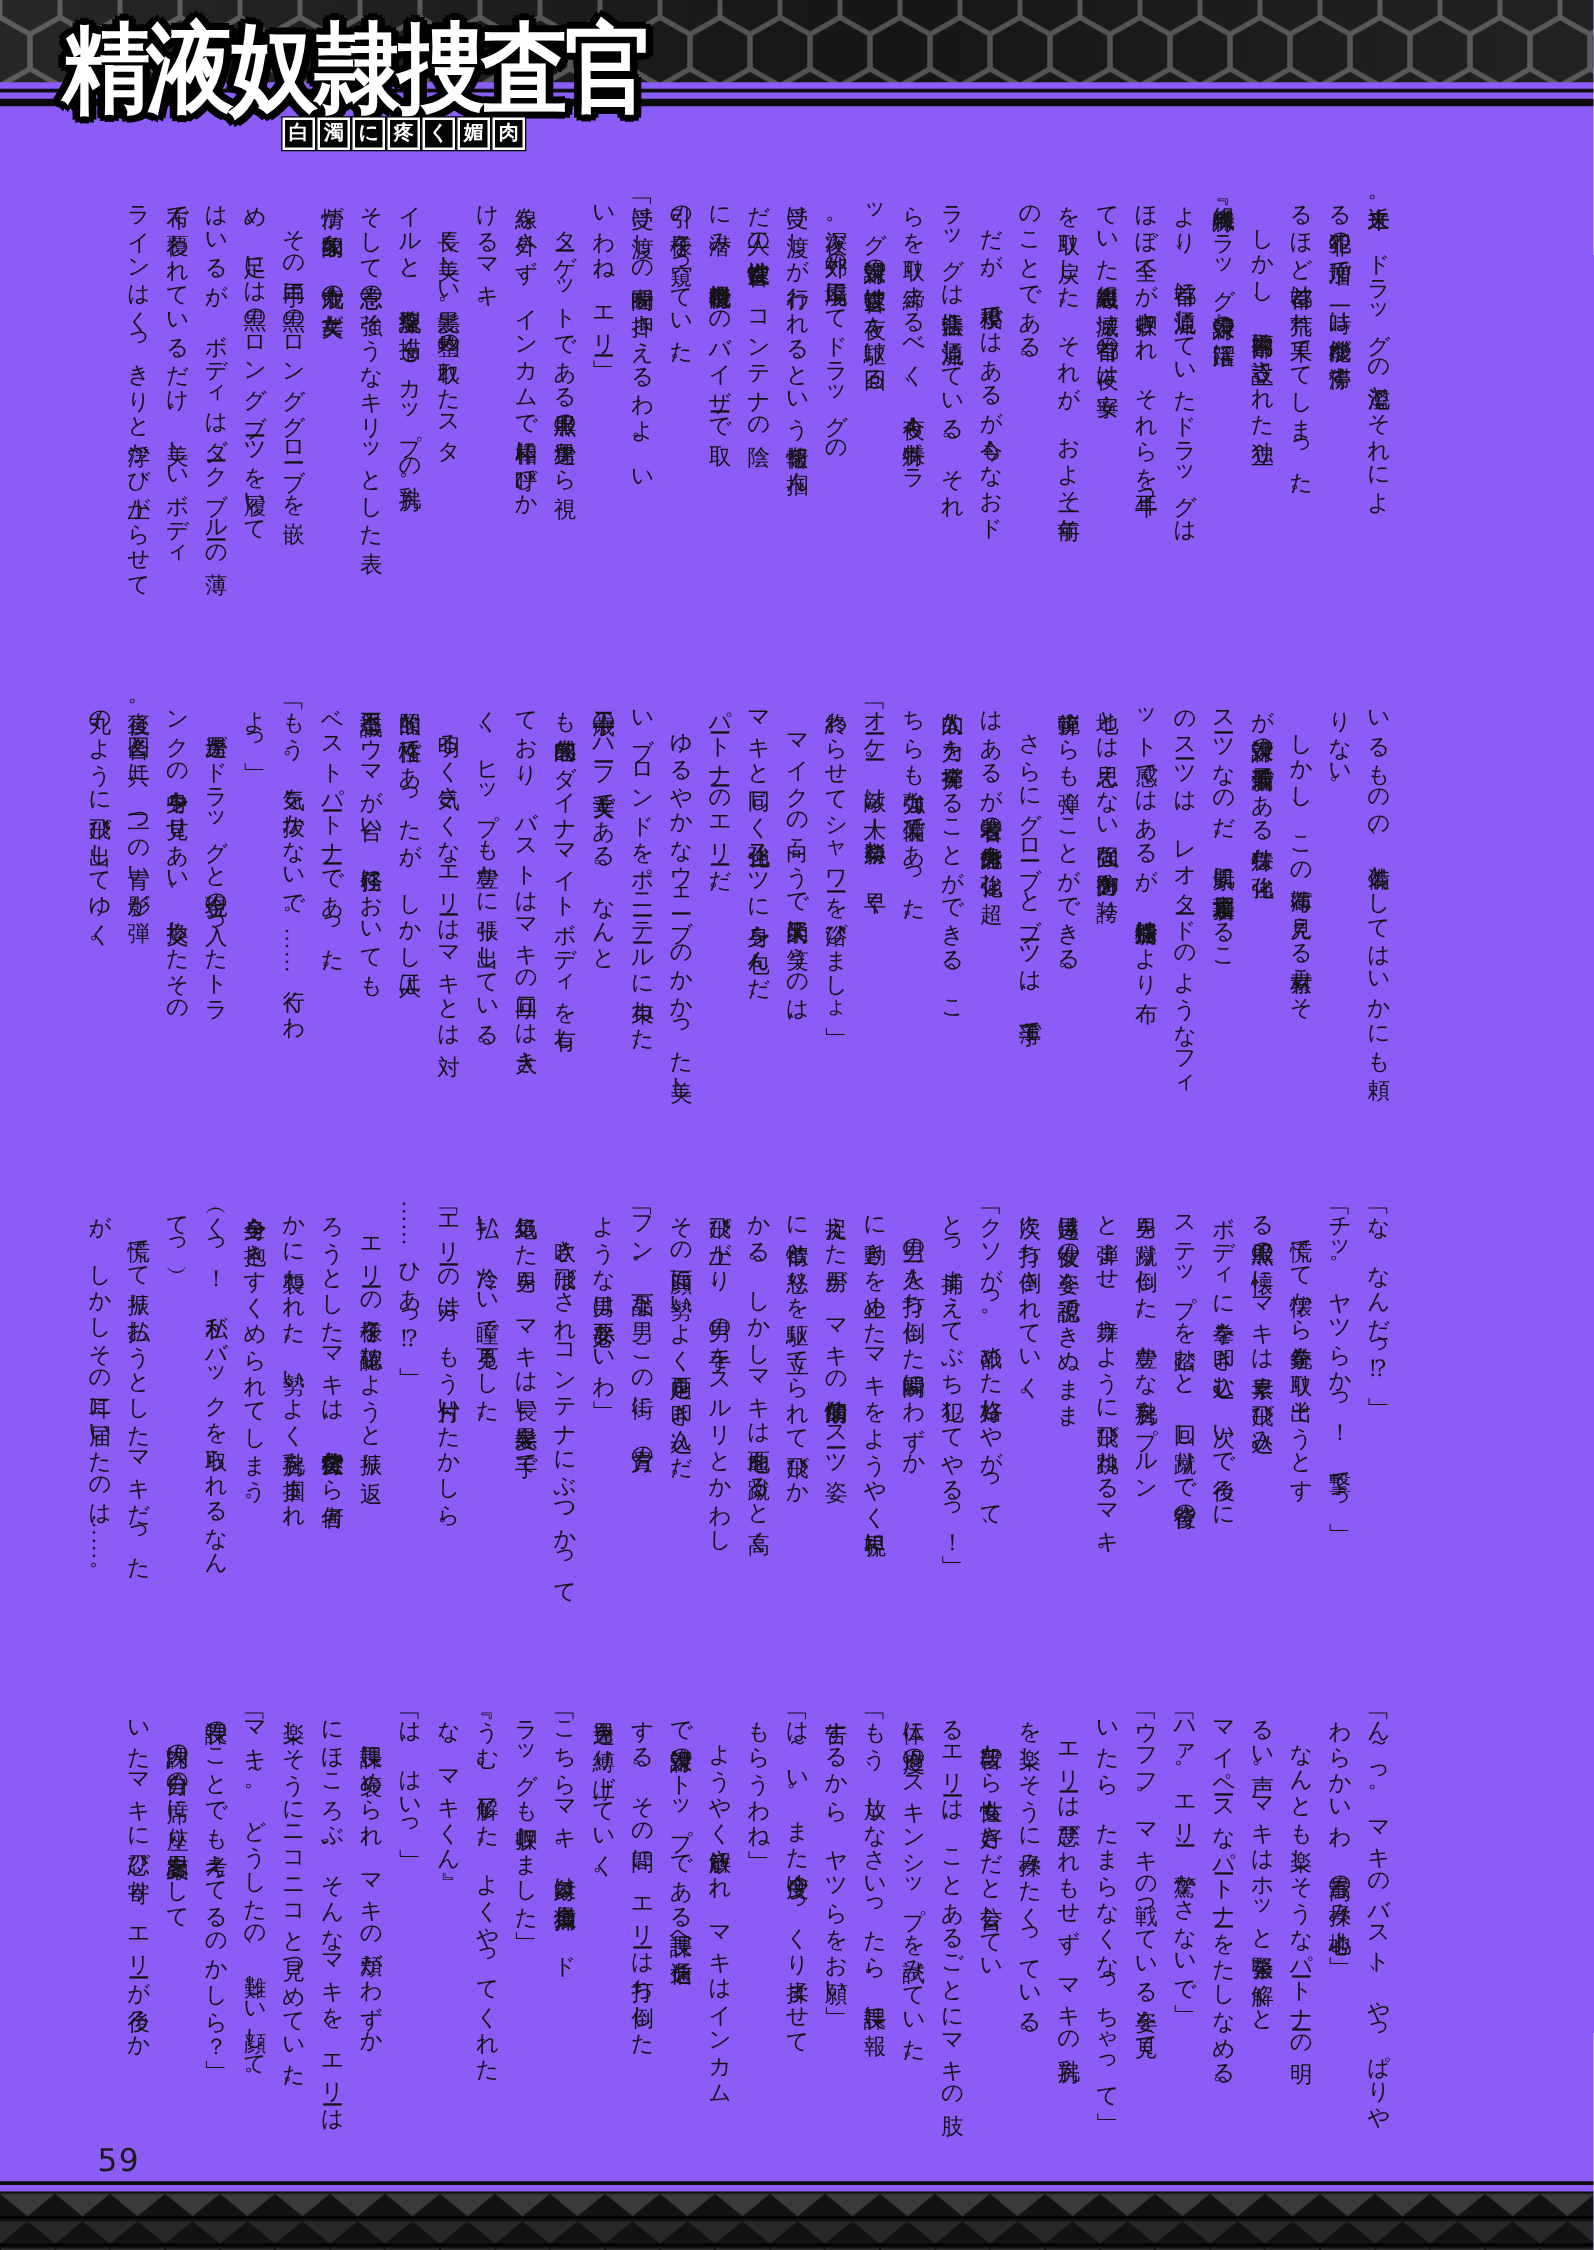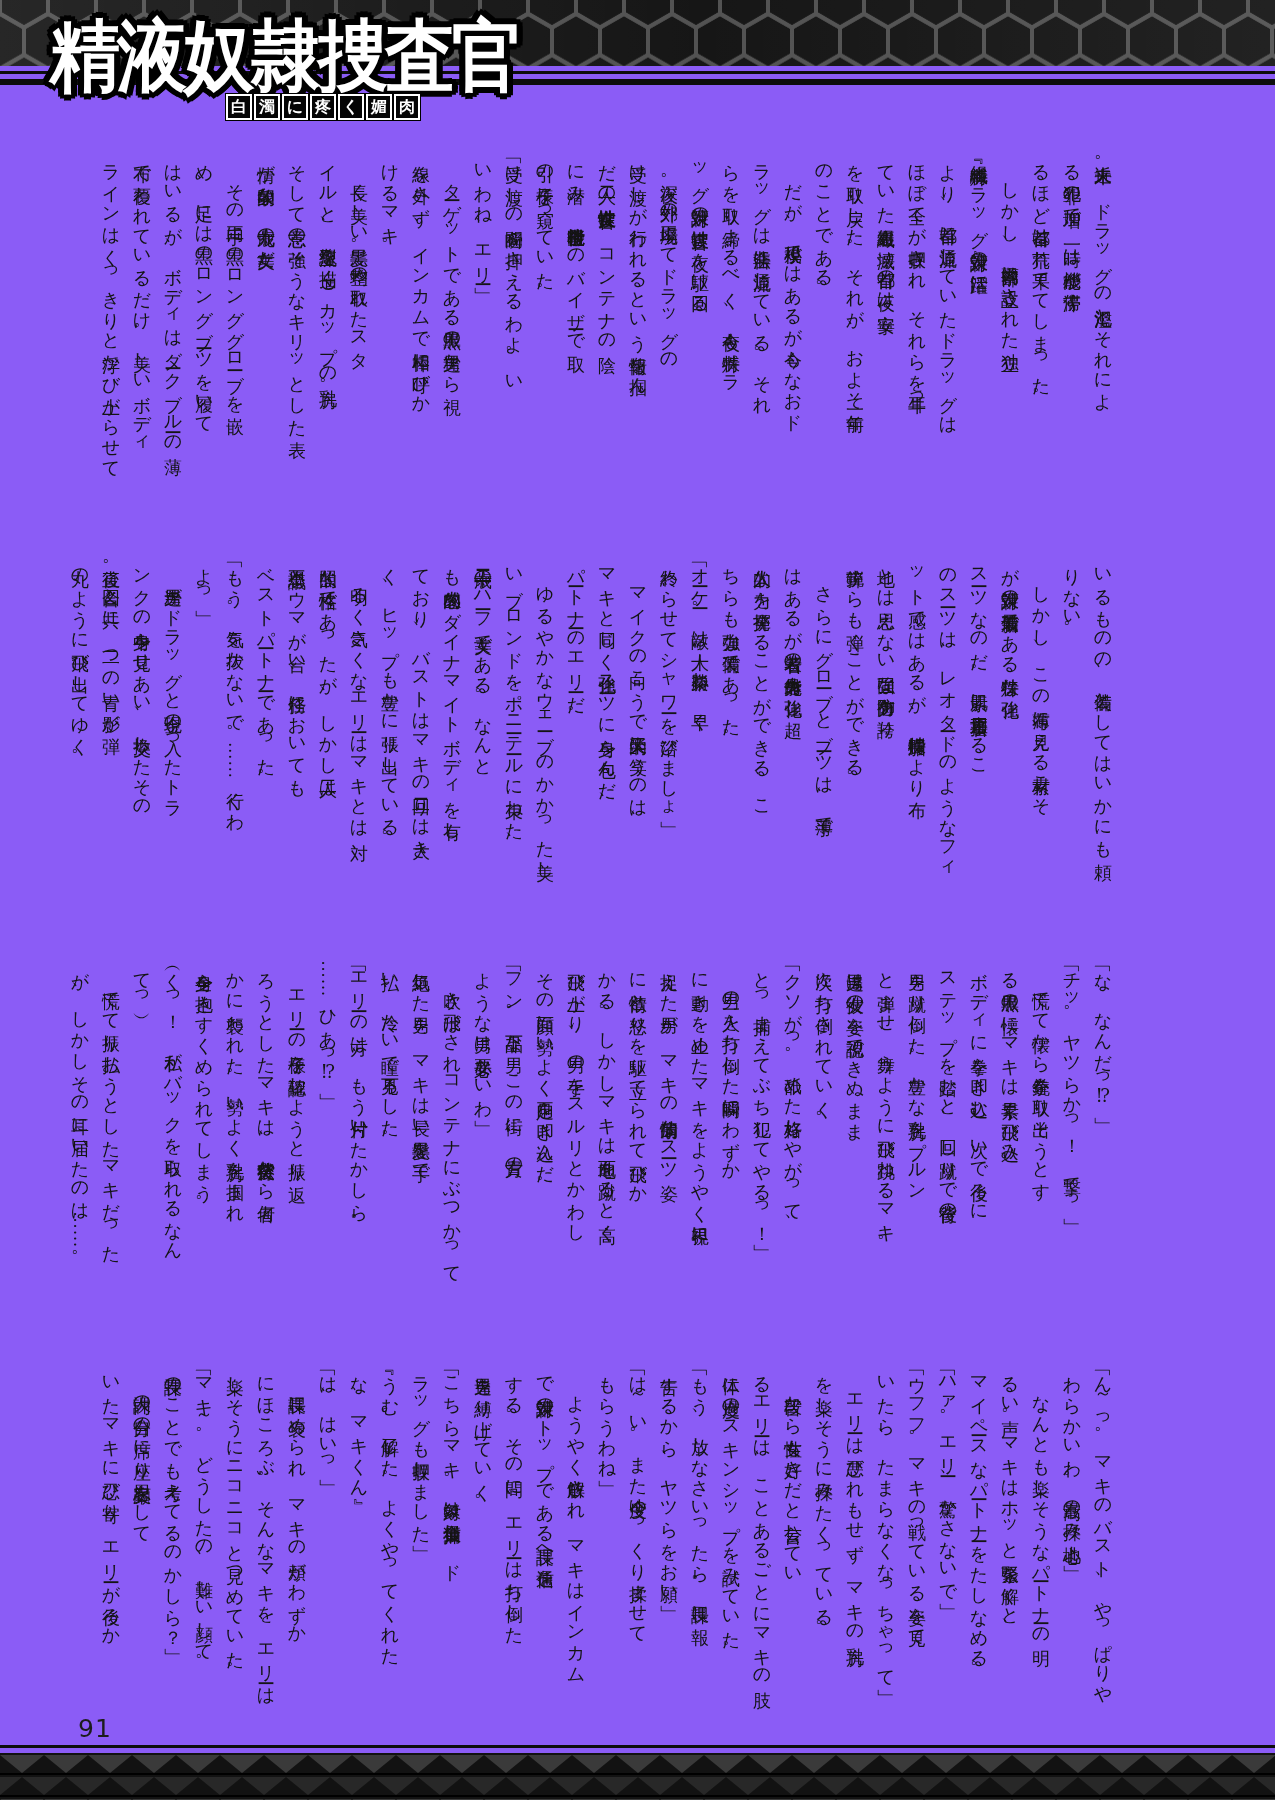--- a/index.html
+++ b/index.html
@@ -244,21 +244,21 @@
 な、マキくん』
 「は、はいっ」
 　課長に褒められ、マキの頬がわずか
 にほころぶ。そんなマキを、エリーは
 楽しそうにニコニコと見つめていた。
 「マキ～。どうしたの、難しい顔して。
 課長のことでも考えてるのかしら？」
 　課内の自分の席に座り思案顔をして
 いたマキに忍び寄り、エリーが後ろか</div>
 
-  <div class="page-number">91</div>
+  <div class="page-number">59</div>
 
   <div class="rule rule-c"></div>
   <svg class="weave-band" width="1275" height="47" viewBox="0 0 1275 47" aria-hidden="true">
     <defs>
       <pattern id="weave" width="44" height="44" patternUnits="userSpaceOnUse">
         <rect width="44" height="44" fill="#121212"></rect>
         <path d="M0 2 L44 2 L22 20 Z" fill="#3a3a3a"></path>
         <path d="M-22 24 L22 24 L0 42 Z" fill="#282828"></path>
         <path d="M22 24 L66 24 L44 42 Z" fill="#282828"></path>
         <rect y="20" width="44" height="2" fill="#000000"></rect>

